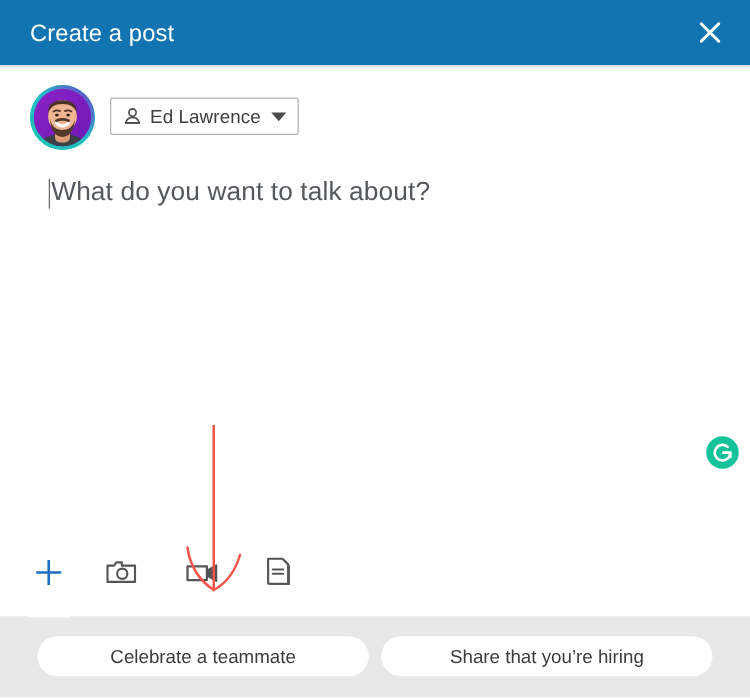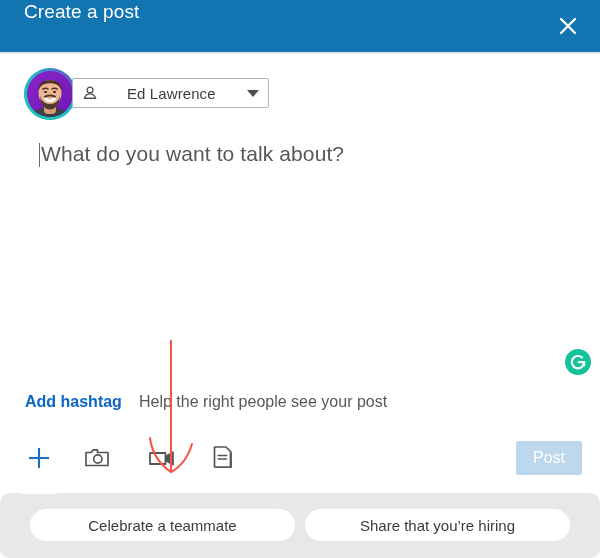--- a/index.html
+++ b/index.html
@@ -24,21 +24,21 @@
     position: absolute;
     left: 0; top: 0;
     width: 600px;
     height: 52px;
     background: #1275b1;
     box-sizing: border-box;
   }
   .header-title {
     position: absolute;
     left: 24px;
-    top: 1px;
+    top: 17px;
     font-size: 19px;
     color: #ffffff;
     letter-spacing: 0.1px;
   }
   .close-btn {
     position: absolute;
     right: 16px;
     top: 10px;
     width: 32px;
     height: 32px;
@@ -81,21 +81,21 @@
     border: 1px solid #b0b4b8;
     border-radius: 2px;
     background: #ffffff;
     display: flex;
     align-items: center;
     box-sizing: border-box;
     padding: 0 9px;
     cursor: pointer;
     white-space: nowrap;
   }
-  .chip-author { left: 72px; gap: 23px; }
+  .chip-author { left: 88px; }
   .chip-audience { left: 255px; }
   .chip-ico {
     display: inline-flex;
     align-items: center;
     margin-right: 6px;
   }
   .chip-label {
     font-size: 15px;
     color: #3d3d3d;
     letter-spacing: 0.1px;
@@ -200,21 +200,20 @@
     cursor: default;
   }
 
   
   .suggest-bar {
     position: absolute;
     left: 0; top: 493px;
     width: 600px;
     height: 65px;
     background: #e8e8e8;
-    border-radius: 10px;
   }
   .suggest-pointer {
     position: absolute;
     left: 21px;
     top: -14px;
     width: 0; height: 0;
     border-left: 18px solid transparent;
     border-right: 18px solid transparent;
     border-bottom: 15px solid #ffffff;
   }
@@ -330,24 +329,20 @@
     <div class="placeholder">What do you want to talk about?</div>
     <div class="grammarly">
       <svg width="28" height="28" viewBox="0 0 28 28" aria-hidden="true">
         <circle cx="14" cy="14" r="13" fill="#15c39a"></circle>
         <path d="M20.2 14.1 h-5.6 M20.2 14.1 a6.2 6.2 0 1 1 -2.1 -4.6" fill="none" stroke="#ffffff" stroke-width="2.1" stroke-linecap="round"></path>
         <path d="M20.2 14.1 v3.4" fill="none" stroke="#ffffff" stroke-width="2.1" stroke-linecap="round"></path>
       </svg>
     </div>
   </div>
 
-  <div class="hashtag-row">
-    <span class="add-hashtag">Add hashtag</span>
-    <span class="hashtag-hint">Help the right people see your post</span>
-  </div>
 
   <div class="action-bar">
 
     <div class="tool-btn tool-plus">
       <svg width="28" height="28" viewBox="0 0 28 28" aria-hidden="true">
         <line x1="14" y1="4" x2="14" y2="24" stroke="#1b6ec2" stroke-width="2.1" stroke-linecap="butt"></line>
         <line x1="4" y1="14" x2="24" y2="14" stroke="#1b6ec2" stroke-width="2.1" stroke-linecap="butt"></line>
       </svg>
     </div>
 
@@ -367,21 +362,20 @@
 
     <div class="tool-btn tool-doc">
       <svg width="24" height="26" viewBox="0 0 24 26" aria-hidden="true">
         <path d="M4 3 h11.5 l4.5 4.5 v15.5 h-16 Z" fill="#6b6b6b"></path>
         <path d="M2.5 2 h11.5 l4.5 4.5 v15.5 h-16 Z" fill="#ffffff" stroke="#555555" stroke-width="1.7" stroke-linejoin="round"></path>
         <line x1="6.2" y1="10.5" x2="14.5" y2="10.5" stroke="#555555" stroke-width="1.6" stroke-linecap="round"></line>
         <line x1="6.2" y1="14" x2="14.5" y2="14" stroke="#555555" stroke-width="1.6" stroke-linecap="round"></line>
       </svg>
     </div>
 
-    <button class="post-btn" disabled="">Post</button>
   </div>
 
   <div class="suggest-bar">
     <div class="suggest-pointer"></div>
     <div class="pill pill-1">Celebrate a teammate</div>
     <div class="pill pill-2">Share that you’re hiring</div>
   </div>
 
   <svg class="annotation" viewBox="0 0 600 558">
     <line x1="171" y1="340" x2="171" y2="472" stroke="#f4554a" stroke-width="2"></line>

